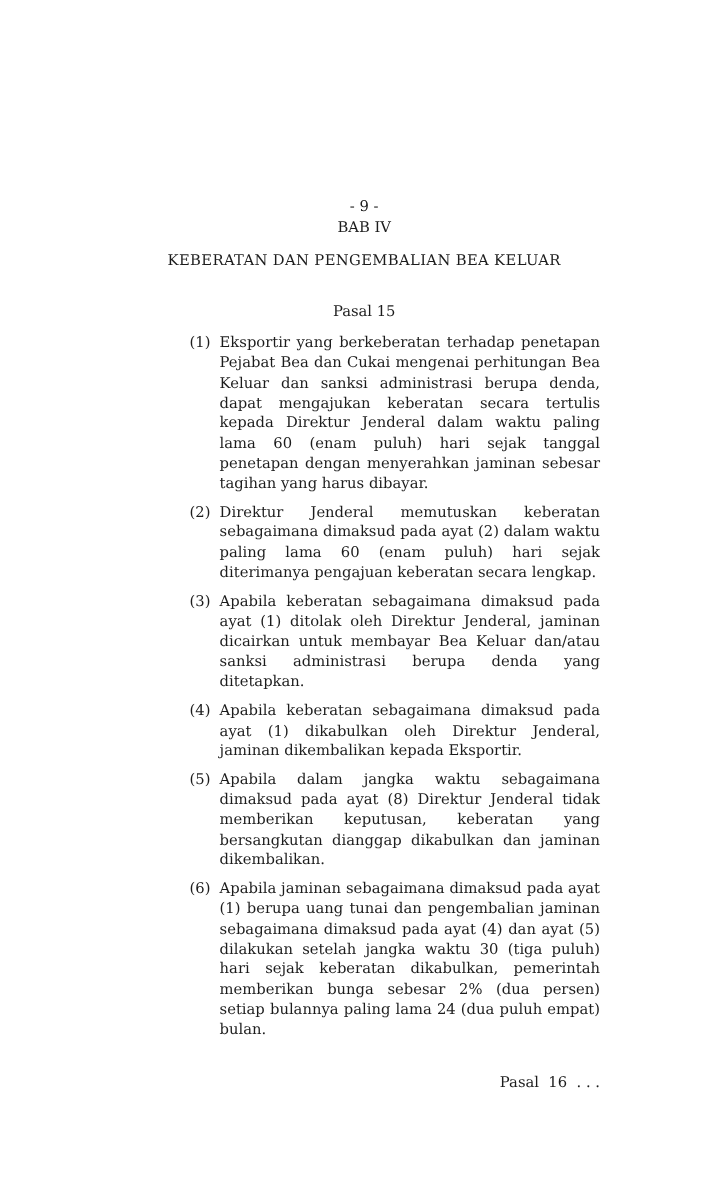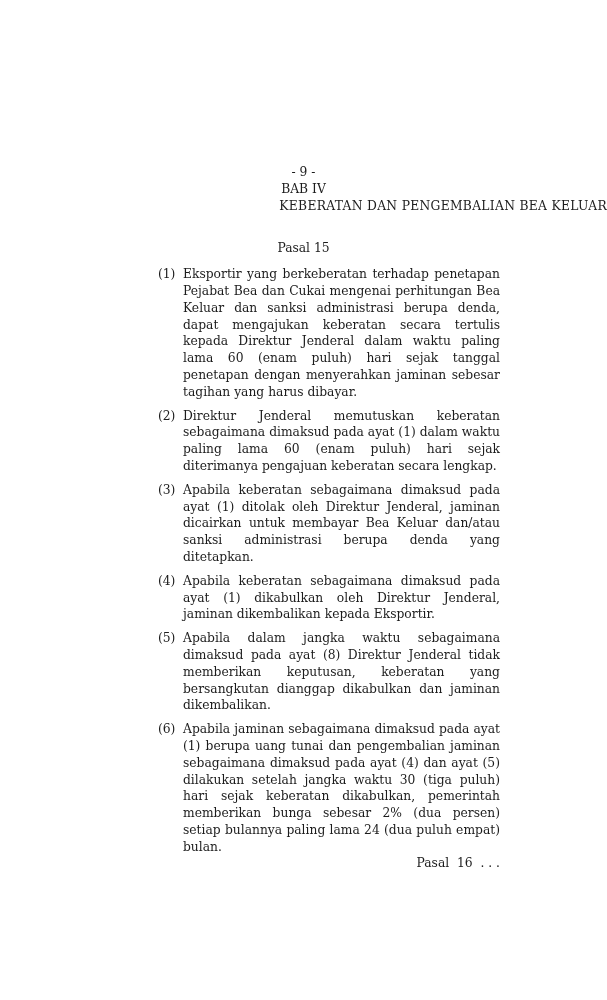--- a/index.html
+++ b/index.html
@@ -16,21 +16,21 @@
     box-sizing: border-box;
     padding-top: 164px;
     overflow: hidden;
   }
   .center-line {
     text-align: center;
     width: 100%;
   }
   .pagenum { margin: 0 0 0 0; }
   .bab { }
-  .chapter-title { margin-top: 0; letter-spacing: 0.3px; text-align: right; }
+  .chapter-title { margin-top: 11px; letter-spacing: 0.3px; }
   .pasal { margin-top: 26px; }
   .content {
     margin-left: 158px;
     width: 342px;
   }
   .items { margin-top: 9px; }
   .item {
     display: flex;
     align-items: flex-start;
     margin-top: 7px;
@@ -39,20 +39,21 @@
   .item .num {
     width: 25px;
     flex: 0 0 25px;
   }
   .item .txt {
     flex: 1 1 auto;
     text-align: justify;
     text-justify: inter-word;
   }
   .footer-line {
+    margin-top: 28px;
     text-align: right;
     white-space: pre;
   }
 </style>
 </head>
 <body>
 
 <div class="page">
 
   <div class="center-line pagenum">- 9 -</div>
@@ -66,21 +67,21 @@
   <div class="content">
     <div class="items">
 
       <div class="item">
         <span class="num">(1)</span>
         <span class="txt">Eksportir yang berkeberatan terhadap penetapan Pejabat Bea dan Cukai mengenai perhitungan Bea Keluar dan sanksi administrasi berupa denda, dapat mengajukan keberatan secara tertulis kepada Direktur Jenderal dalam waktu paling lama 60 (enam puluh) hari sejak tanggal penetapan dengan menyerahkan jaminan sebesar tagihan yang harus dibayar.</span>
       </div>
 
       <div class="item">
         <span class="num">(2)</span>
-        <span class="txt">Direktur Jenderal memutuskan keberatan sebagaimana dimaksud pada ayat (1) dalam waktu paling lama 60 (enam puluh) hari sejak diterimanya pengajuan keberatan secara lengkap.</span>
+        <span class="txt">Direktur Jenderal memutuskan keberatan sebagaimana dimaksud pada ayat (2) dalam waktu paling lama 60 (enam puluh) hari sejak diterimanya pengajuan keberatan secara lengkap.</span>
       </div>
 
       <div class="item">
         <span class="num">(3)</span>
         <span class="txt">Apabila keberatan sebagaimana dimaksud pada ayat (1) ditolak oleh Direktur Jenderal, jaminan dicairkan untuk membayar Bea Keluar dan/atau sanksi administrasi berupa denda yang ditetapkan.</span>
       </div>
 
       <div class="item">
         <span class="num">(4)</span>
         <span class="txt">Apabila keberatan sebagaimana dimaksud pada ayat (1) dikabulkan oleh Direktur Jenderal, jaminan dikembalikan kepada Eksportir.</span>

